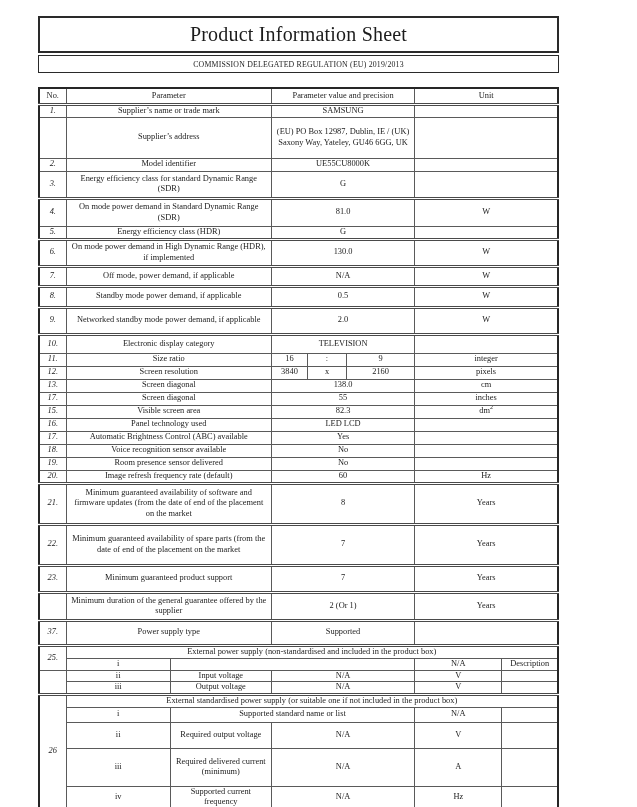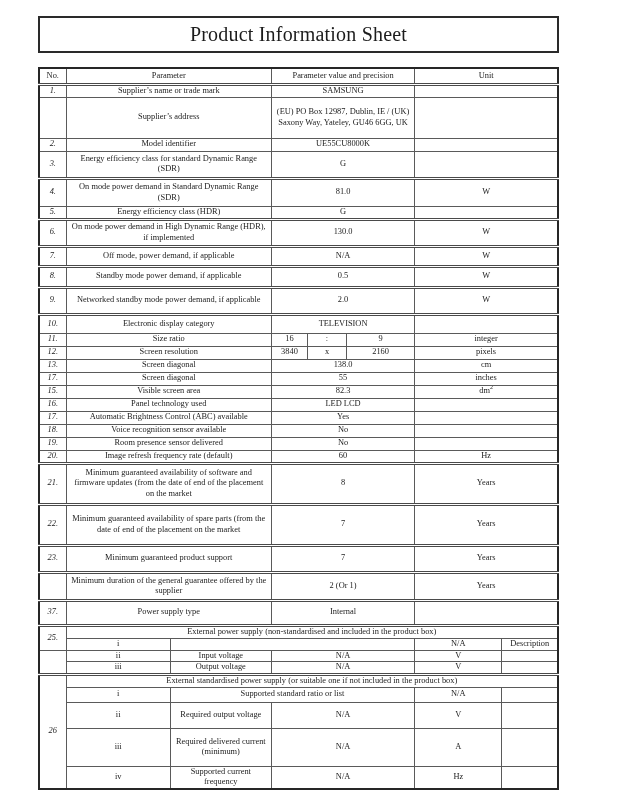--- a/index.html
+++ b/index.html
@@ -37,20 +37,23 @@
   .h22{height:22px}.h25{height:25px}.h26{height:26px}.h27{height:27px}
   .h28{height:28px}.h38{height:38px}.h41{height:41px}
 </style>
 </head>
 <body>
 
 <div class="sheet">
   <div class="title-box">
     <span>Product Information Sheet</span>
   </div>
+  <div class="reg-box">
+    <span>COMMISSION DELEGATED REGULATION (EU) 2019/2013</span>
+  </div>
 
   <table class="main">
     <colgroup>
       <col style="width:27px">
         <col style="width:104px">
         <col style="width:101px">
       <col style="width:36px">
         <col style="width:39px">
         <col style="width:68px">
       <col style="width:87px">
@@ -240,21 +243,21 @@
     <tr class="h28 blk">
       <td class="no"></td>
       <td colspan="2">Minimum duration of the general guarantee offered by the supplier</td>
       <td colspan="3">2 (Or 1)</td>
       <td colspan="2">Years</td>
     </tr>
 
     <tr class="h25 blk">
       <td class="no">37.</td>
       <td colspan="2">Power supply type</td>
-      <td colspan="3">Internal</td>
+      <td colspan="3">Supported</td>
       <td colspan="2"></td>
     </tr>
 
     <tr class="h13 blk">
       <td class="no" rowspan="2">25.</td>
       <td colspan="7">External power supply (non-standardised and included in the product box)</td>
     </tr>
     <tr class="h12">
       <td>i</td>
       <td colspan="4"></td>
@@ -276,21 +279,21 @@
       <td>V</td>
       <td></td>
     </tr>
 
     <tr class="h13 blk">
       <td class="no" rowspan="5">26</td>
       <td colspan="7">External standardised power supply (or suitable one if not included in the product box)</td>
     </tr>
     <tr class="h15">
       <td>i</td>
-      <td colspan="4">Supported standard ratio or list</td>
+      <td colspan="4">Supported standard name or list</td>
       <td>N/A</td>
       <td></td>
     </tr>
     <tr class="h26">
       <td>ii</td>
       <td>Required output voltage</td>
       <td colspan="3">N/A</td>
       <td>V</td>
       <td></td>
     </tr>

